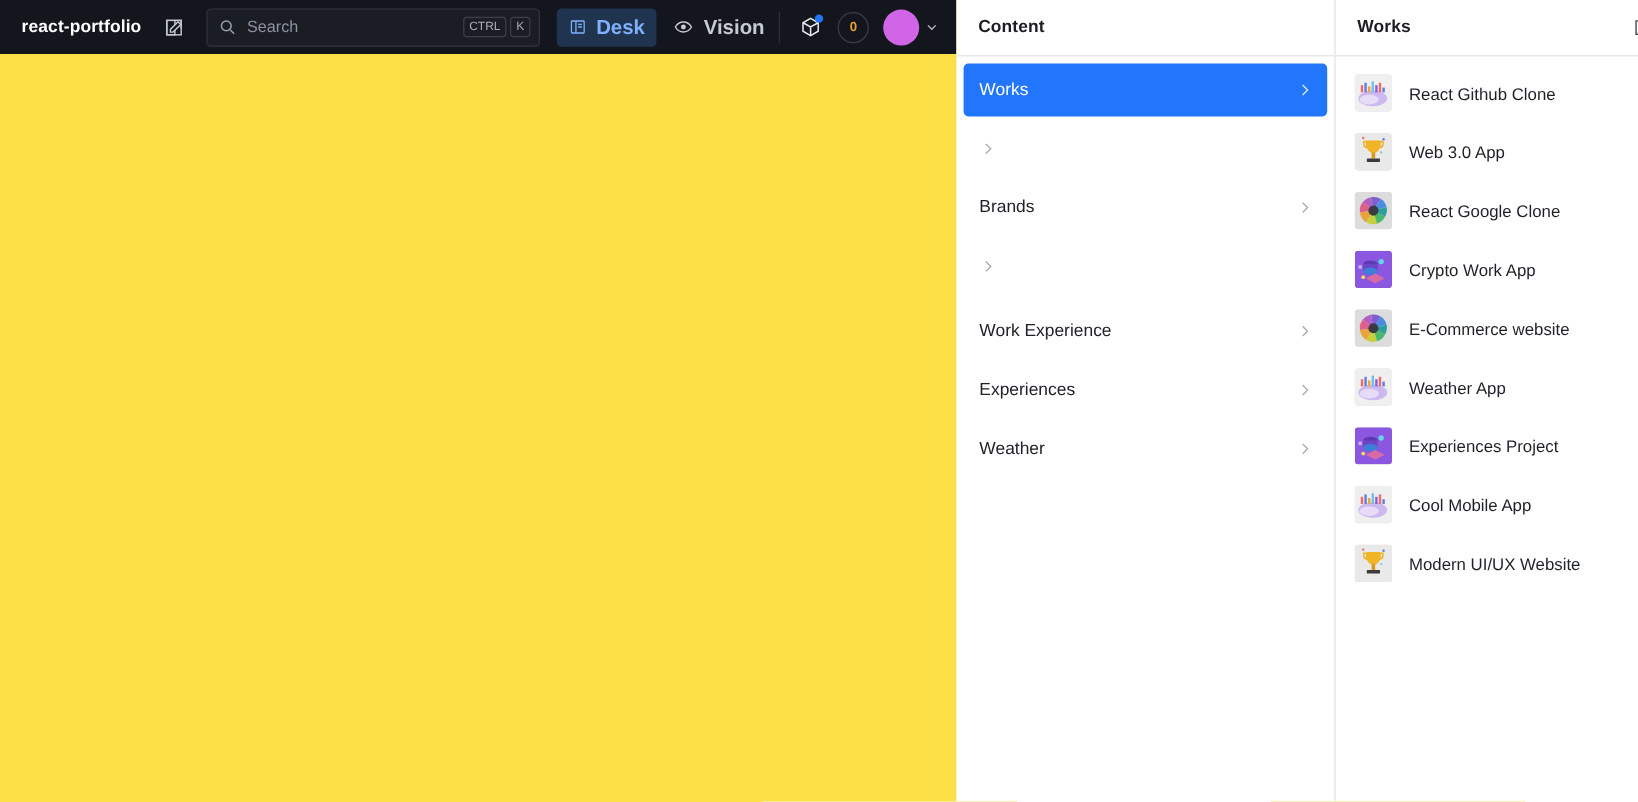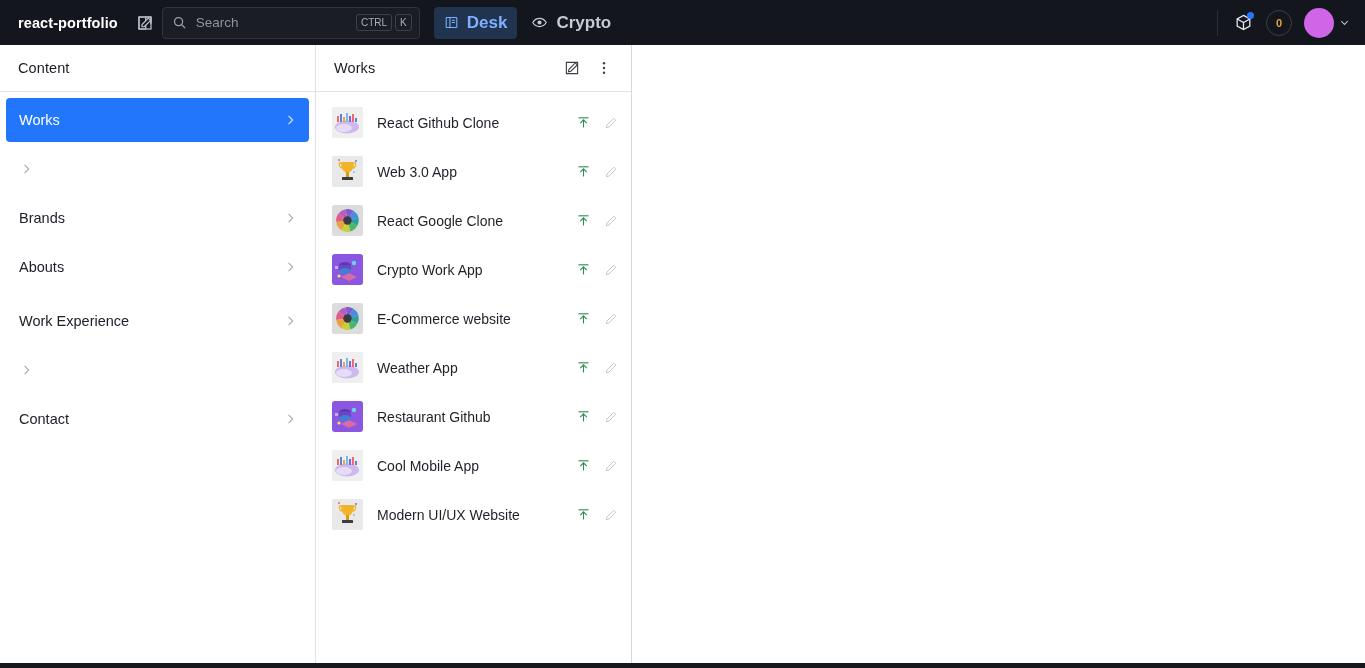--- a/index.html
+++ b/index.html
@@ -2,43 +2,43 @@
 <html><head>
 <meta charset="utf-8">
 <style>
   * { box-sizing: border-box; margin: 0; padding: 0; }
   html, body {
     width: 1365px; height: 668px;
     font-family: "Liberation Sans", sans-serif;
     background: #fff;
     overflow: hidden;
   }
-  .app { width: 1365px; height: 668px; display: flex; flex-direction: column; background:#fde047; }
+  .app { width: 1365px; height: 668px; display: flex; flex-direction: row; background:#fde047; }
 
   
   .topbar {
     height: 45px; flex: 0 0 45px;
     background: #14161d;
     display: flex; align-items: center;
     padding: 0 10px 0 18px;
     color: #e7e9ef;
   }
   .brand {
     font-size: 14.5px; font-weight: bold; color: #fff;
     letter-spacing: .1px; white-space: nowrap;
   }
   .icon-btn {
     width: 30px; height: 30px; border-radius: 4px;
     display: flex; align-items: center; justify-content: center;
     color: #c3c7d1; cursor: pointer; flex: 0 0 auto;
   }
   .compose-top { margin-left: 12px; }
   .search {
-    margin-left: 2px;
-    width: 258px; height: 32px;
+    margin-left: 12px;
+    width: 278px; height: 32px;
     border: 1px solid #31343e;
     border-radius: 4px;
     background: #1b1d24;
     display: flex; align-items: center;
     padding: 0 7px 0 9px;
     cursor: text;
   }
   .search .mag { color:#9aa0ae; display:flex; align-items:center; }
   .search .ph {
     flex: 1; margin-left: 9px;
@@ -86,21 +86,21 @@
 
   
   .body { flex: 1; display: flex; min-height: 0; background: #fff; }
 
   .pane-head {
     height: 47px; flex: 0 0 47px;
     display: flex; align-items: center;
     padding: 0 12px 0 18px;
     border-bottom: 1px solid #e3e4e8;
   }
-  .pane-title { font-size: 14.5px; font-weight: normal; color: #1b1d23; letter-spacing: .1px; }
+  .pane-title { font-size: 14.5px; font-weight: bold; color: #1b1d23; letter-spacing: .1px; }
   .pane-head-actions { margin-left: auto; display: flex; align-items: center; gap: 2px; }
   .head-ibtn {
     width: 30px; height: 30px; border-radius: 4px;
     display: flex; align-items: center; justify-content: center;
     color: #3c3f47; cursor: pointer;
   }
 
   
   .pane-content {
     width: 316px; flex: 0 0 316px;
@@ -205,21 +205,21 @@
         </span>
         <span>Desk</span>
       </div>
       <div class="navtab">
         <span class="ti">
           <svg width="17" height="17" viewBox="0 0 24 24" fill="none" stroke="currentColor" stroke-width="1.7">
             <path d="M2.5 12S6 6.2 12 6.2 21.5 12 21.5 12 18 17.8 12 17.8 2.5 12 2.5 12z"></path>
             <circle cx="12" cy="12" r="2.9" fill="currentColor" stroke="none"></circle>
           </svg>
         </span>
-        <span>Crypto</span>
+        <span>Vision</span>
       </div>
     </div>
 
     <div class="topright">
       <div class="vdiv"></div>
       <div class="pkg-wrap">
         <svg width="19" height="19" viewBox="0 0 24 24" fill="none" stroke="currentColor" stroke-width="1.6">
           <path d="M12 3l8 4.5v9L12 21l-8-4.5v-9L12 3z"></path>
           <path d="M4 7.5l8 4.5 8-4.5M12 12v9"></path>
         </svg>
@@ -268,21 +268,20 @@
           <span class="label">Brands</span>
           <span class="chev">
             <svg width="14" height="14" viewBox="0 0 24 24" fill="none" stroke="currentColor" stroke-width="2">
                 <path d="M9.5 5l7 7-7 7"></path>
               </svg>
           </span>
         </div>
         <div class="nav-gap"></div>
 
         <div class="nav-item">
-          <span class="label">Abouts</span>
           <span class="chev">
             <svg width="14" height="14" viewBox="0 0 24 24" fill="none" stroke="currentColor" stroke-width="2">
                 <path d="M9.5 5l7 7-7 7"></path>
               </svg>
           </span>
         </div>
         <div class="nav-gap"></div>
 
         <div class="nav-gap"></div>
 
@@ -290,30 +289,31 @@
           <span class="label">Work Experience</span>
           <span class="chev">
             <svg width="14" height="14" viewBox="0 0 24 24" fill="none" stroke="currentColor" stroke-width="2">
                 <path d="M9.5 5l7 7-7 7"></path>
               </svg>
           </span>
         </div>
         <div class="nav-gap"></div>
 
         <div class="nav-item">
+          <span class="label">Experiences</span>
           <span class="chev">
             <svg width="14" height="14" viewBox="0 0 24 24" fill="none" stroke="currentColor" stroke-width="2">
                 <path d="M9.5 5l7 7-7 7"></path>
               </svg>
           </span>
         </div>
         <div class="nav-gap"></div>
 
         <div class="nav-item">
-          <span class="label">Contact</span>
+          <span class="label">Weather</span>
           <span class="chev">
             <svg width="14" height="14" viewBox="0 0 24 24" fill="none" stroke="currentColor" stroke-width="2">
                 <path d="M9.5 5l7 7-7 7"></path>
               </svg>
           </span>
         </div>
       </div>
     </div>
 
     <div class="pane-list">
@@ -537,21 +537,21 @@
               <rect width="31" height="31" fill="#8b56e0"></rect>
               <ellipse cx="13" cy="11" rx="6" ry="3" fill="#5c3bb0"></ellipse>
               <rect x="7" y="11" width="12" height="6" fill="#6b45c4"></rect>
               <ellipse cx="13" cy="17" rx="6" ry="3" fill="#3f7fd8"></ellipse>
               <path d="M17 19l8 4-8 4-8-4z" fill="#d96aa8"></path>
               <circle cx="22" cy="9" r="2.2" fill="#63d6e8"></circle>
               <circle cx="7" cy="22" r="1.6" fill="#f2e05a"></circle>
               <rect x="3" y="12" width="3" height="3" fill="#ffffff" opacity=".5"></rect>
             </svg>
           </div>
-          <div class="doc-title">Restaurant Github</div>
+          <div class="doc-title">Experiences Project</div>
           <div class="row-actions">
             <span class="act publish">
               <svg width="15" height="15" viewBox="0 0 24 24" fill="none" stroke="currentColor" stroke-width="1.8">
                 <path d="M4 4.5h16"></path>
                   <path d="M12 20V8"></path>
                   <path d="M6.8 13L12 7.8 17.2 13"></path>
               </svg>
             </span>
             <span class="act edit">
               <svg width="14" height="14" viewBox="0 0 24 24" fill="none" stroke="currentColor" stroke-width="1.7">

